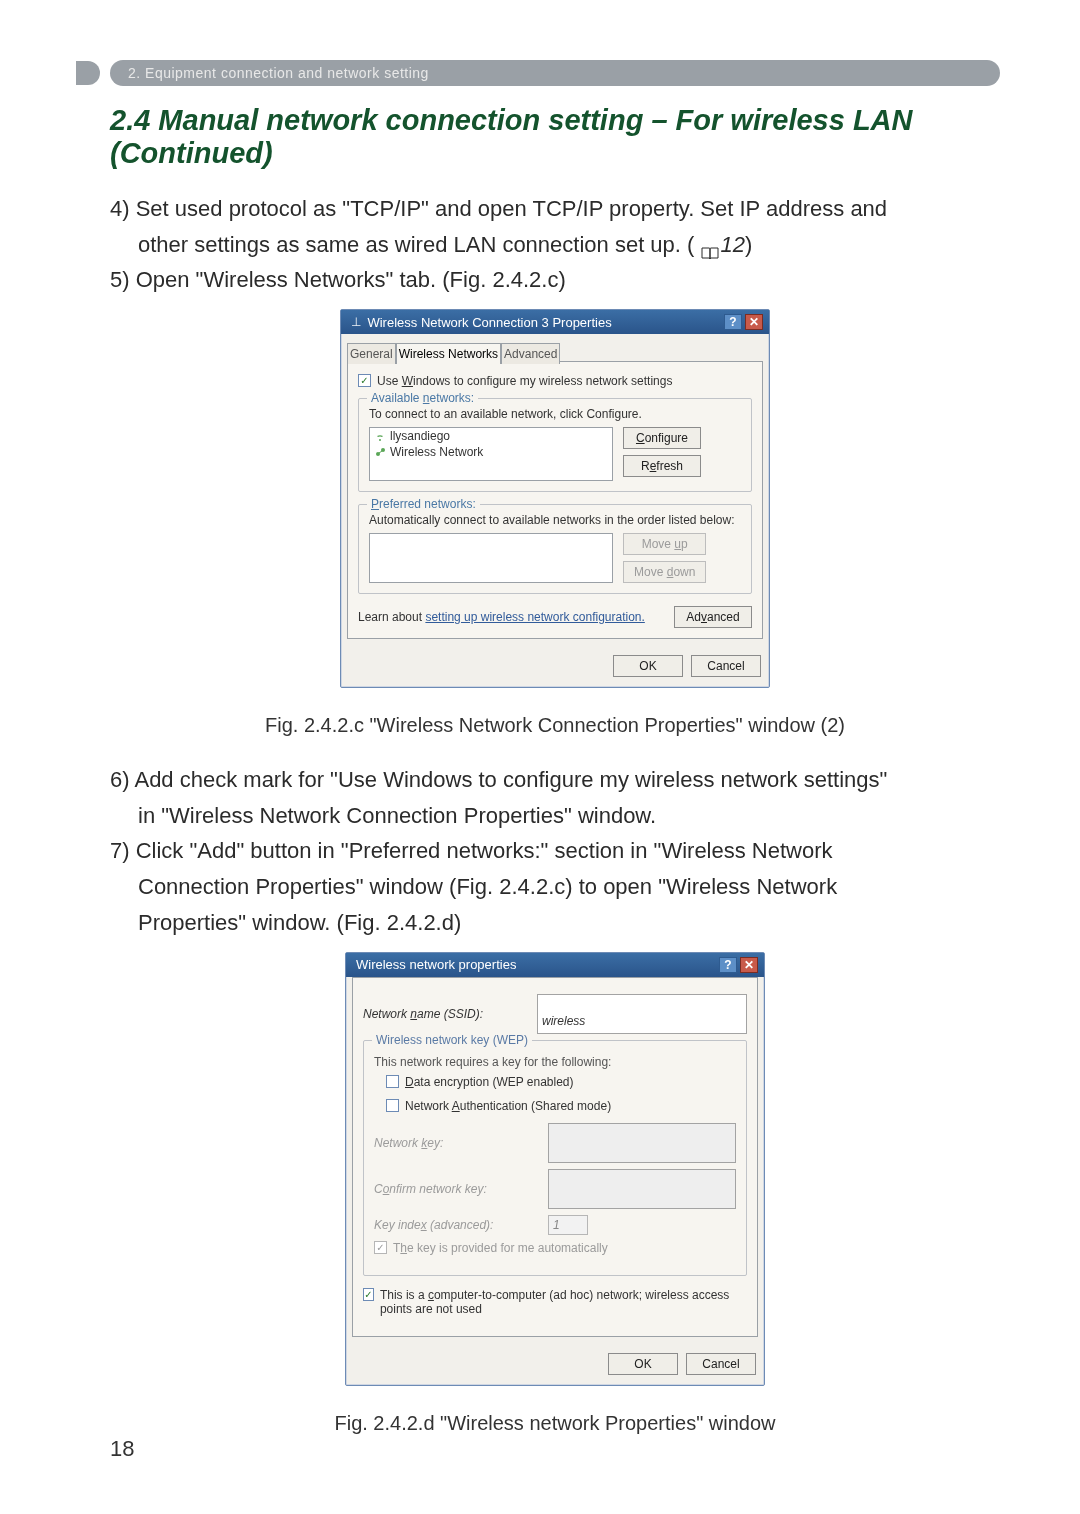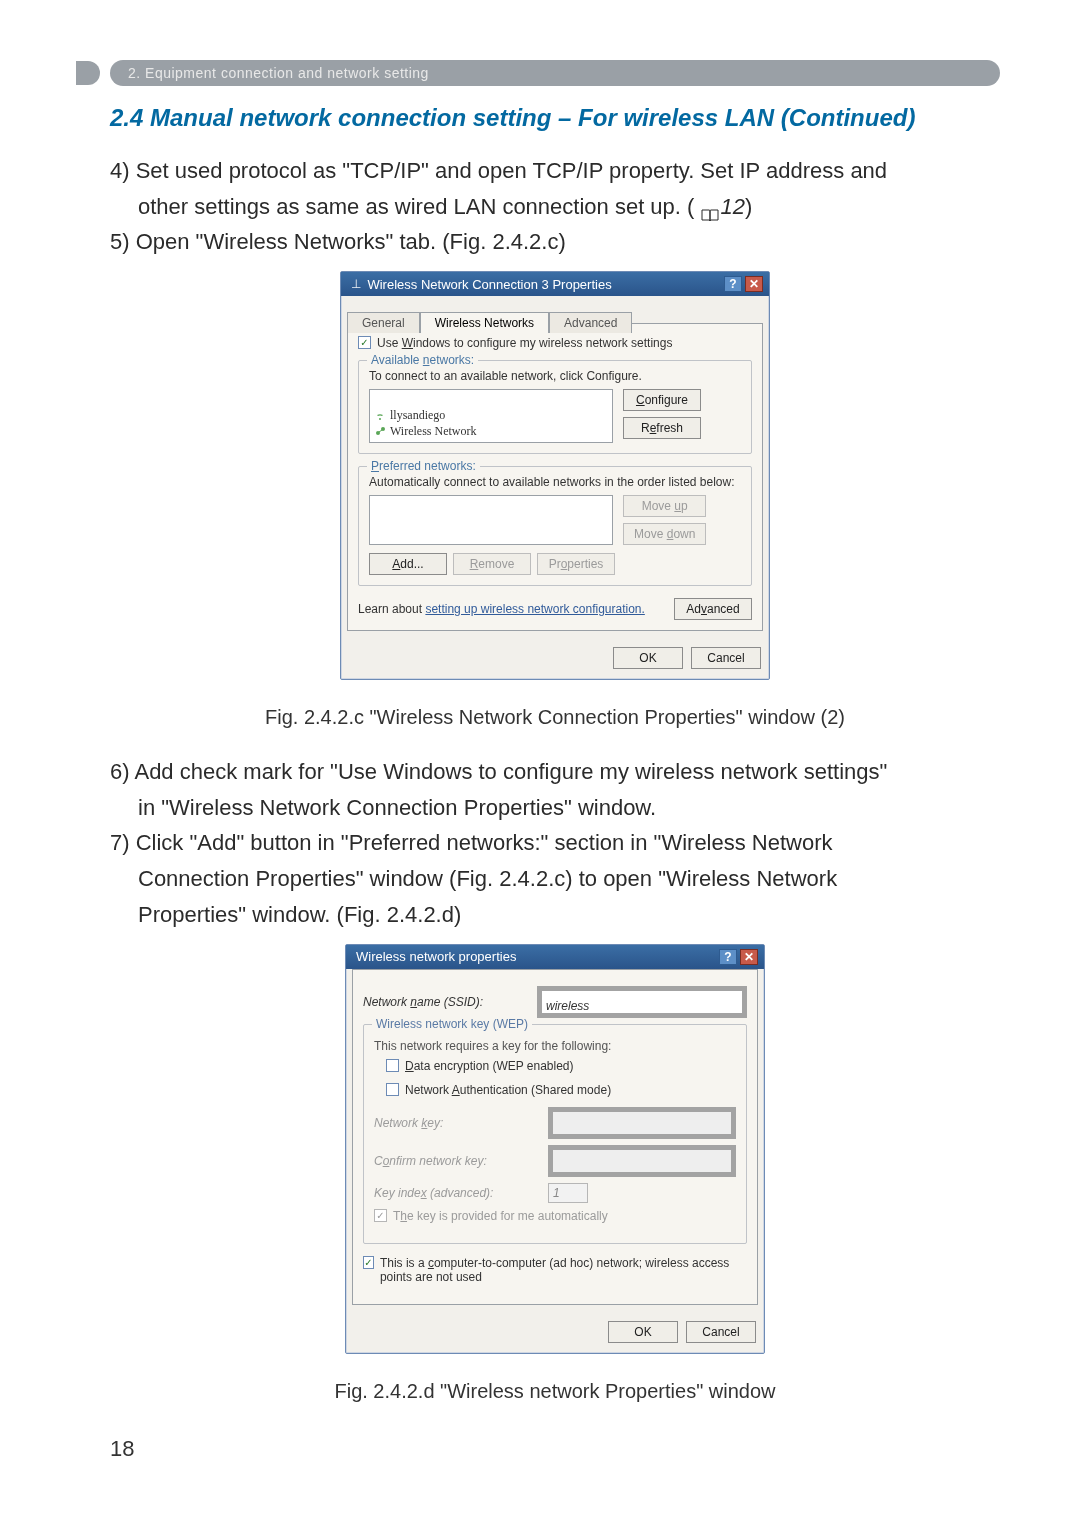--- a/index.html
+++ b/index.html
@@ -29,23 +29,23 @@
     left: -34px;
     top: 50%;
     transform: translateY(-50%);
     width: 24px; height: 24px;
     background: #9aa0a6;
     border-radius: 0 12px 12px 0;
   }
   h2.subsection {
     font-style: italic;
     font-weight: bold;
-    font-size: 24px;
+    font-size: 29px;
     margin: 10px 0 24px 0;
-    color: #0369a1;
+    color: #14532d;
   }
   .body-text {
     font-size: 22px;
     line-height: 1.35;
     margin: 0 0 6px 0;
   }
   .book-icon {
     display: inline-block;
     width: 18px; height: 14px;
     position: relative;
@@ -98,24 +98,24 @@
   .titlebar .t-btn.help { background: #5d8fc7; border-color:#2e5b90; }
   .tabs {
     display: flex;
     padding: 6px 6px 0 6px;
     gap: 0px;
   }
   .tab {
     border: 1px solid #9aa0a6;
     border-bottom: none;
     background: #ece9e2;
-    padding: 3px 14px;
+    padding: 3px 2px;
     font-size: 12px;
     position: relative;
-    top: 10px;
+    top: 3px;
     color: #555;
     cursor: pointer;
   }
   .tab.active { background: #f7f5f0; color: #000; z-index: 2; }
   .tab-body {
     border: 1px solid #9aa0a6;
     margin: 0 6px 6px 6px;
     background: #f7f5f0;
     padding: 10px;
   }
@@ -129,23 +129,22 @@
     padding: 8px 10px 10px 10px;
     position: relative;
     margin-bottom: 12px;
   }
   .grp-title { position: absolute; top: -8px; left: 8px; background:#f7f5f0; padding: 0 4px; font-size: 12px; color:#4a78a5; }
   .listbox {
     border: 1px solid #9aa0a6;
     background: #fff;
     height: 54px;
     width: 244px;
-    padding: 17px 4px;
+    padding: 0 4px;
     font-size: 12px;
-    font-family: Liberation Serif, serif;
   }
   .list-item { display:flex; align-items:center; gap:4px; line-height:16px; }
   .ico-sig, .ico-net { width:12px; height:12px; display:inline-block; }
   .side-btns { display:flex; flex-direction:column; gap:6px; }
   .btn {
     border: 1px solid #8b8b8b;
     background: #f0eee8;
     padding: 3px 10px;
     font-size: 12px;
     min-width: 78px;
@@ -156,21 +155,21 @@
   .btn:disabled, .btn.disabled { color:#9b9b9b; cursor:default; border-color:#bdbdbd; }
   .row { display:flex; align-items:flex-start; gap:10px; }
   .link { color:#315b9a; text-decoration: underline; cursor:pointer; }
   .footer-btns { display:flex; justify-content:flex-end; gap:8px; padding: 10px 8px; }
   .u { text-decoration: underline; }
 
   
   .field-row { display:flex; align-items:center; gap:24px; margin:6px 0;font-style:italic; }
   .label { width: 150px; color:#333; }
   .label.disabled { color:#9b9b9b; }
-  .textbox { flex:1; border:5px solid #a3a3a3; background:#fff; height:32px; padding:8px 4px; font-size:12px; }
+  .textbox { flex:1; border:1px solid #a3a3a3; background:#fff; height:32px; padding:19px 4px; font-size:12px; }
   .textbox.disabled { background:#eee; color:#9b9b9b; }
   .spin { width:40px; border:1px solid #b6b6b6; background:#f2f2f2; height:20px; display:flex; align-items:center; padding:0 4px; color:#888; }
   .small-note { font-size:12px; color:#555; margin:6px 0; }
 </style>
 </head>
 <body>
 
 <div class="section-bar">
   <span>2. Equipment connection and network setting</span>
 </div>
@@ -237,25 +236,20 @@
       <div class="grp">
         <span class="grp-title"><span class="u">P</span>referred networks:</span>
         <div style="margin-bottom:6px;">Automatically connect to available networks in the order listed below:</div>
         <div class="row">
           <div class="listbox" style="height:50px;"></div>
           <div class="side-btns">
             <div class="btn disabled">Move <span class="u">u</span>p</div>
             <div class="btn disabled">Move <span class="u">d</span>own</div>
           </div>
         </div>
-        <div class="row" style="margin-top:8px; gap:6px;">
-          <div class="btn"><span class="u">A</span>dd...</div>
-          <div class="btn disabled"><span class="u">R</span>emove</div>
-          <div class="btn disabled">Pr<span class="u">o</span>perties</div>
-        </div>
       </div>
 
       <div class="row" style="align-items:center;">
         <div style="flex:1; font-size:12px;">
           <span>Learn about </span><span class="link">setting up wireless network configuration.</span>
         </div>
         <div class="btn">Ad<span class="u">v</span>anced</div>
       </div>
     </div>
     <div class="footer-btns">

